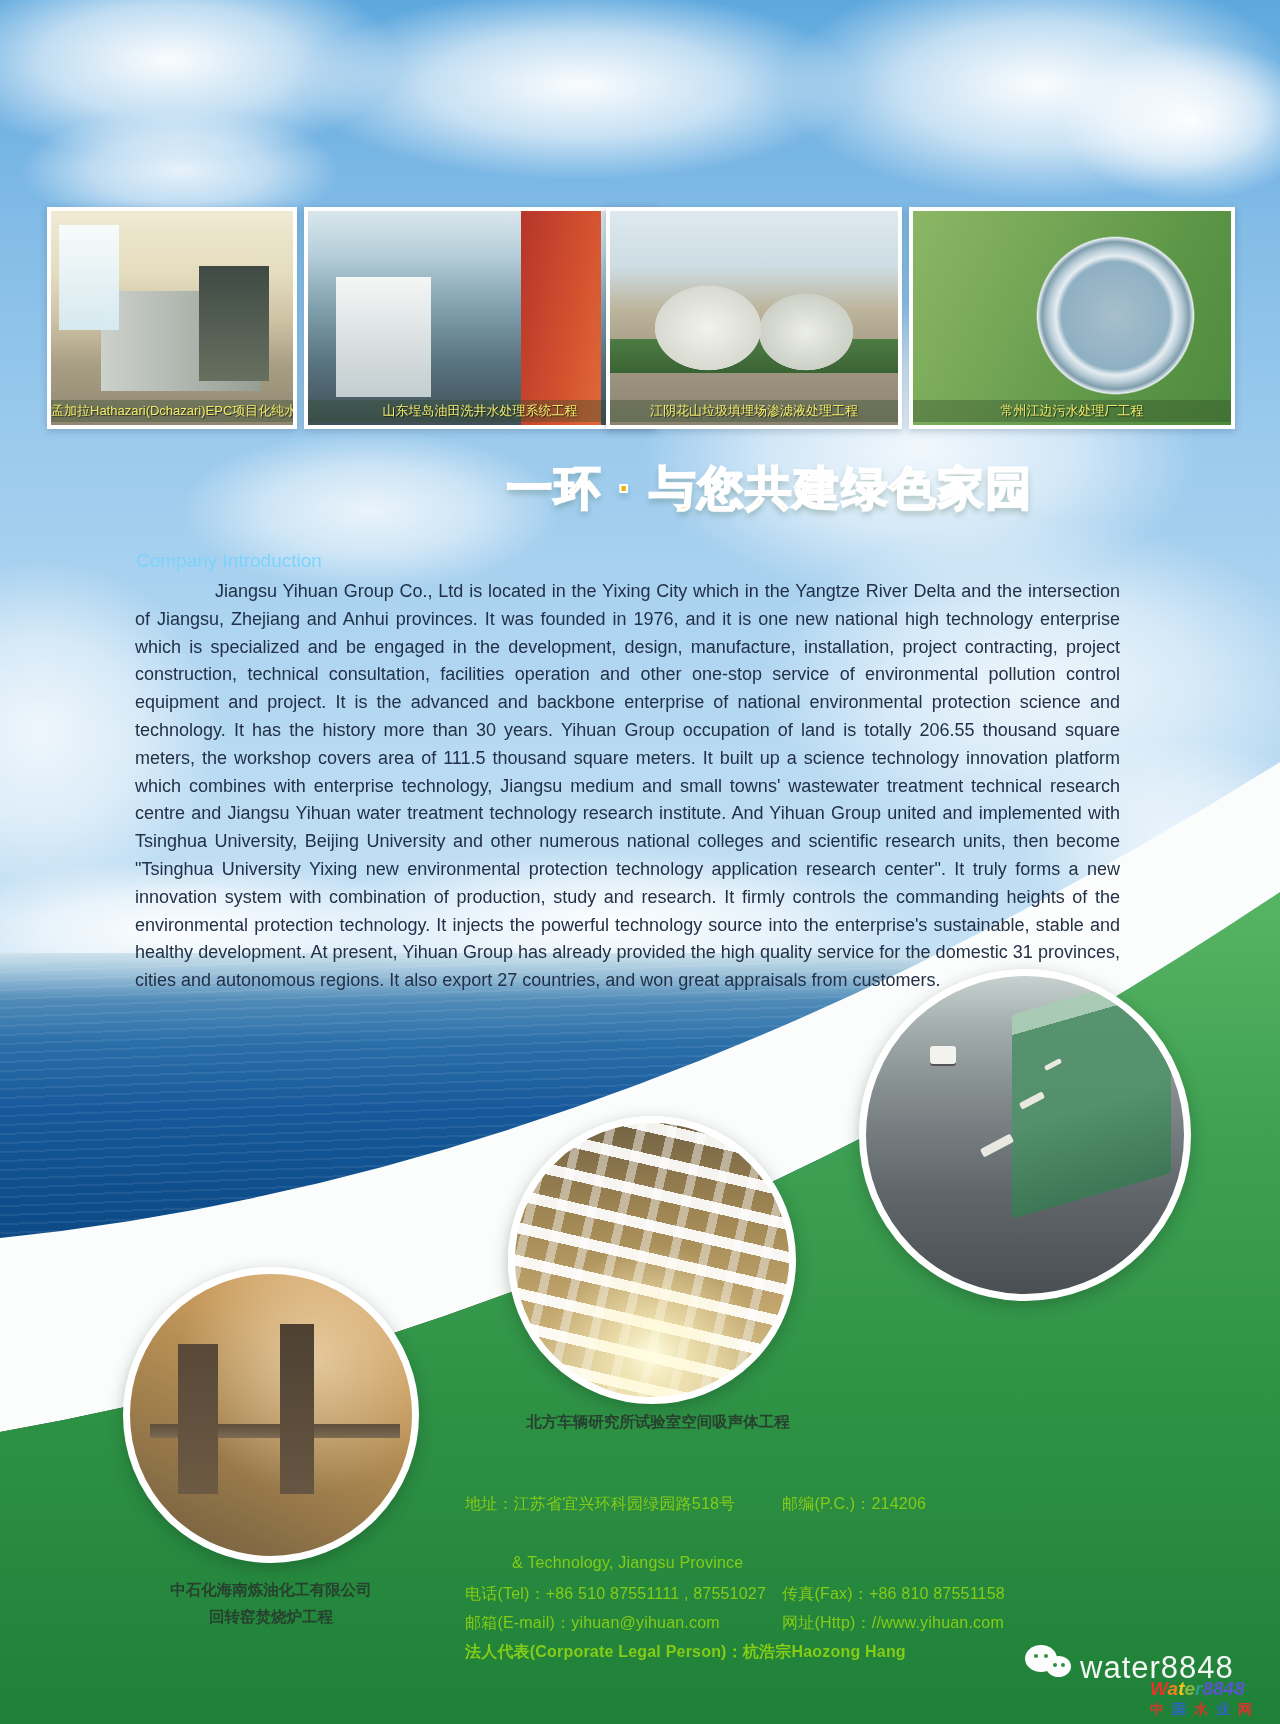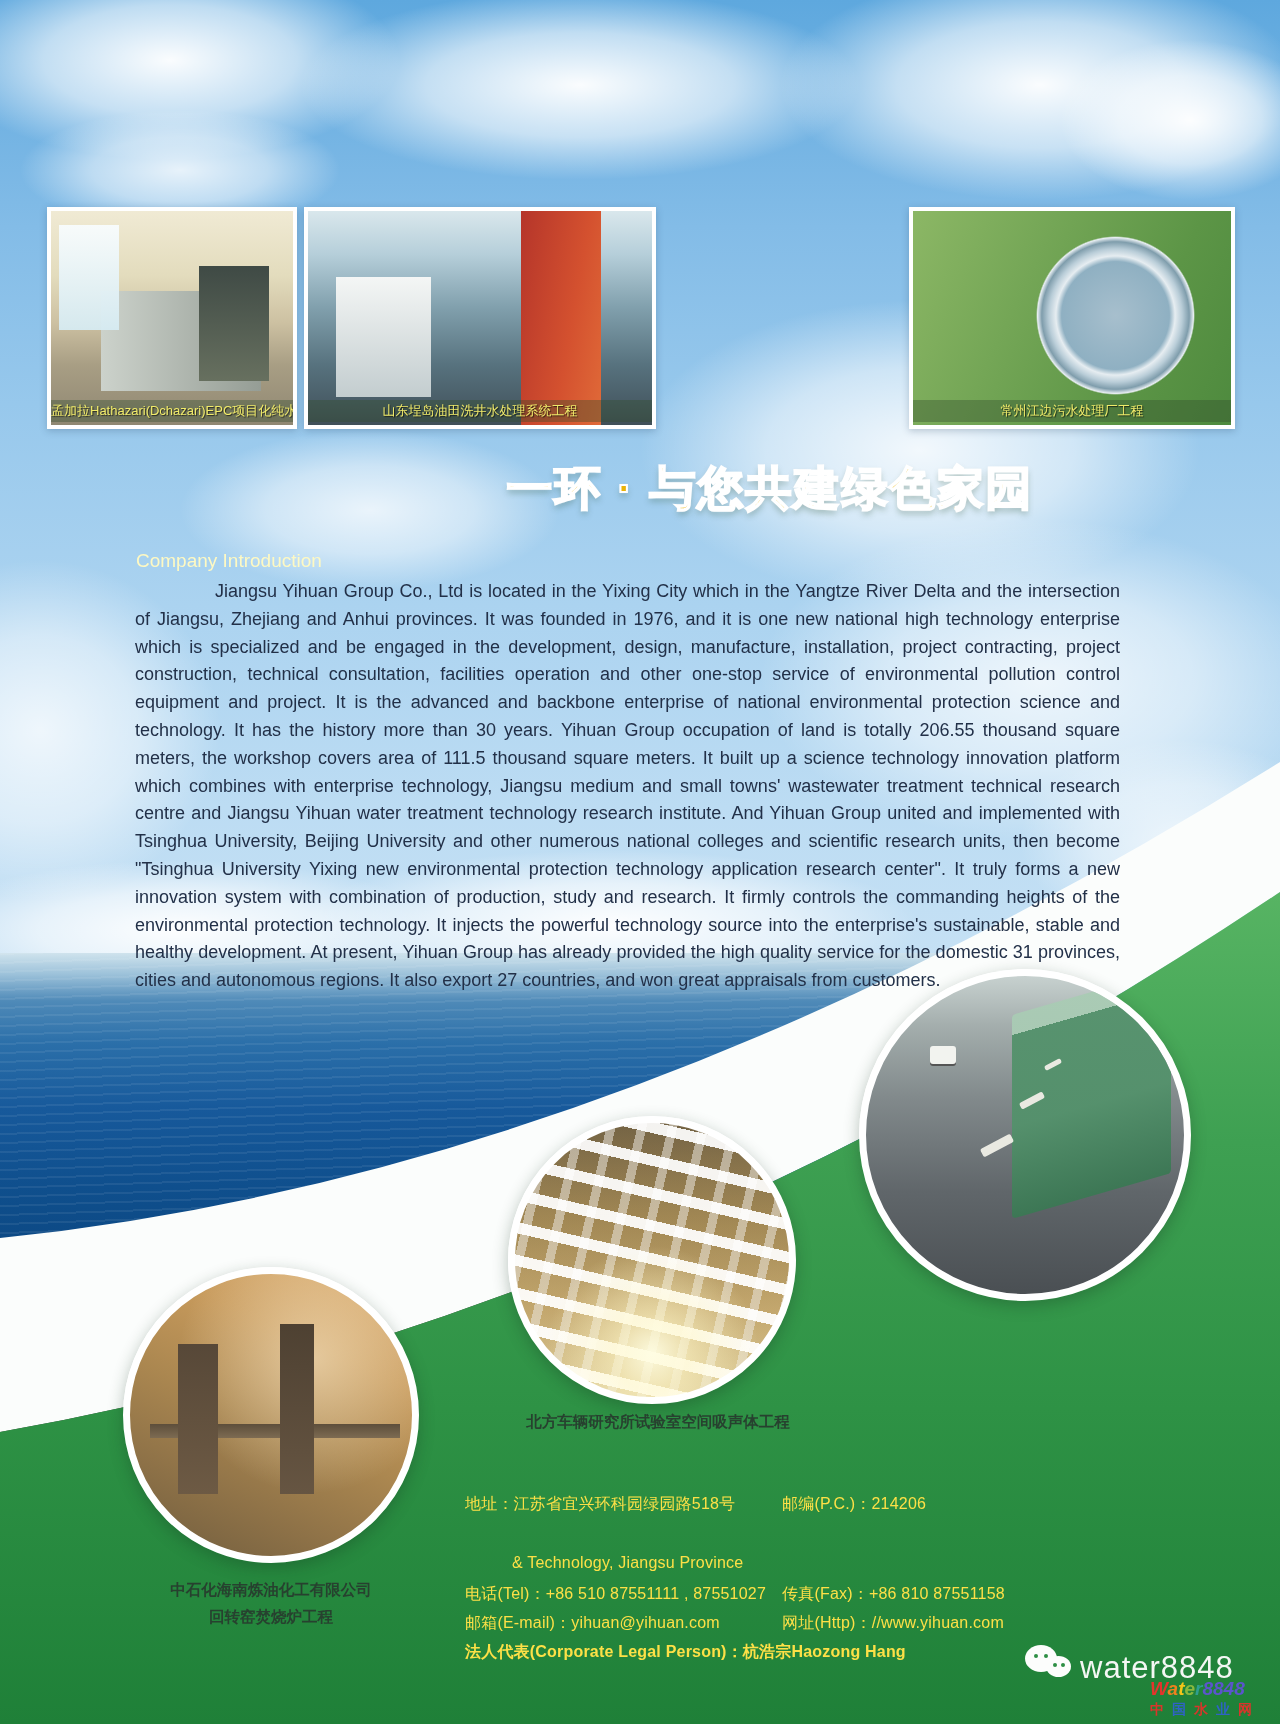--- a/index.html
+++ b/index.html
@@ -37,21 +37,21 @@
       linear-gradient(180deg,#4e7c44,#3a6333) 0px 128px / 296px 34px no-repeat,
       linear-gradient(180deg,#dde9ee 0%,#cddde3 26%,#bdb49c 46%,#a39a84 68%,#8a8370 100%);}
   .p4{left:909px;width:326px;background:
       radial-gradient(circle at center,#a7bfcd 0%,#8fb0c2 38%,#e6edf1 42%,#b9cdd8 47%,#7f9dac 52%,#e8eef2 55%,rgba(0,0,0,0) 56%) 95px 12px / 215px 185px no-repeat,
       linear-gradient(115deg,#8cb765 0%,#74a656 35%,#5c9546 70%,#4e8a3e 100%);}
   
   .main-title{position:absolute;left:420px;top:458px;width:700px;text-align:center;z-index:4;
     font-size:46px;font-weight:900;letter-spacing:2px;color:#eab308;
     -webkit-text-stroke:2px #ffffff;
     text-shadow:0 0 2px #fff,0 4px 6px rgba(40,80,50,.35);white-space:nowrap;}
-  .intro-heading{position:absolute;left:136px;top:550px;z-index:4;font-size:19px;color:#fef9c3;}
+  .intro-heading{position:absolute;left:136px;top:550px;z-index:4;font-size:19px;color:#7dd3fc;}
   .intro-paragraph{position:absolute;left:135px;top:578px;width:985px;z-index:4;
     font-size:18px;line-height:27.8px;color:#223048;text-align:justify;text-indent:80px;}
   
   .circle{position:absolute;border-radius:50%;border:7px solid #fff;box-sizing:border-box;overflow:hidden;
     box-shadow:0 5px 16px rgba(20,50,30,.3);z-index:6;}
   .c-left{left:123px;top:1267px;width:296px;height:296px;background:
       linear-gradient(180deg,#574838 0%,#6d5a44 100%) 48px 70px / 40px 150px no-repeat,
       linear-gradient(180deg,#4e4132,#665542) 150px 50px / 34px 170px no-repeat,
       linear-gradient(180deg,#5d4e3b,#7d6b52) 20px 150px / 250px 14px no-repeat,
       radial-gradient(circle at 65% 30%,rgba(255,240,210,.55),rgba(0,0,0,0) 50%),
@@ -68,21 +68,21 @@
   .dash{position:absolute;background:#e9e9e1;transform:rotate(-28deg);border-radius:2px;}
   .d1{left:36%;top:52%;width:34px;height:9px;}
   .d2{left:48%;top:38%;width:26px;height:7px;}
   .d3{left:56%;top:27%;width:18px;height:5px;}
   .truck{position:absolute;left:20%;top:22%;width:26px;height:18px;background:#f2f3ef;border-radius:3px;box-shadow:0 2px 0 #555;}
   .circle-cap{position:absolute;z-index:7;text-align:center;font-size:15.5px;font-weight:600;color:#27412f;line-height:27px;}
   .cap-road{left:860px;top:1305px;width:340px;}
   .cap-absorber{left:458px;top:1408px;width:400px;}
   .cap-incinerator{left:111px;top:1576px;width:320px;}
   
-  .contact-line{position:absolute;z-index:7;font-size:16px;font-weight:500;color:#fde047;white-space:nowrap;letter-spacing:.2px;}
+  .contact-line{position:absolute;z-index:7;font-size:16px;font-weight:500;color:#84cc16;white-space:nowrap;letter-spacing:.2px;}
   
   .wechat{position:absolute;left:1025px;top:1645px;width:52px;height:40px;z-index:8;}
   .bub{position:absolute;background:#fcfdfc;border-radius:50%;}
   .b1{left:0;top:0;width:32px;height:27px;}
   .b2{left:21px;top:11px;width:25px;height:21px;}
   .eye{position:absolute;width:4px;height:4px;border-radius:50%;background:#2f8f45;}
   .b1 .e1{left:9px;top:9px;} .b1 .e2{left:19px;top:9px;}
   .b2 .e1{left:7px;top:7px;} .b2 .e2{left:15px;top:7px;}
   .wm-label{position:absolute;left:1080px;top:1650px;z-index:8;font-size:31px;font-weight:500;color:#f4f7f4;letter-spacing:1px;}
   .brand{position:absolute;left:1150px;top:1678px;z-index:9;font-size:19px;font-weight:bold;font-style:italic;white-space:nowrap;}
@@ -121,20 +121,23 @@
     <path d="M0,1238 Q620,1175 1280,762 L1280,892 Q640,1320 0,1432 Z" fill="#fbfdfc"></path>
     <path d="M0,1432 Q640,1320 1280,892 L1280,1724 L0,1724 Z" fill="url(#gGrad)"></path>
   </svg>
 
   <div class="photo p1">
     <div class="cap">孟加拉Hathazari(Dchazari)EPC项目化纯水工程</div>
   </div>
   <div class="photo p2">
     <div class="cap">山东埕岛油田洗井水处理系统工程</div>
   </div>
+  <div class="photo p3">
+    <div class="cap">江阴花山垃圾填埋场渗滤液处理工程</div>
+  </div>
   <div class="photo p4">
     <div class="cap">常州江边污水处理厂工程</div>
   </div>
 
   <div class="main-title">一环 · 与您共建绿色家园</div>
 
   <div class="intro-heading">Company Introduction</div>
   <div class="intro-paragraph">Jiangsu Yihuan Group Co., Ltd is located in the Yixing City which in the Yangtze River Delta and the intersection of Jiangsu, Zhejiang and Anhui provinces. It was founded in 1976, and it is one new national high technology enterprise which is specialized and be engaged in the development, design, manufacture, installation, project contracting, project construction, technical consultation, facilities operation and other one-stop service of environmental pollution control equipment and project. It is the advanced and backbone enterprise of national environmental protection science and technology. It has the history more than 30 years. Yihuan Group occupation of land is totally 206.55 thousand square meters, the workshop covers area of 111.5 thousand square meters.  It built up a science technology innovation platform which combines with enterprise technology, Jiangsu medium and small towns' wastewater treatment technical research centre and Jiangsu Yihuan water treatment technology research institute. And Yihuan Group united and implemented with Tsinghua University, Beijing University and other numerous national colleges and scientific research units, then become "Tsinghua University Yixing new environmental protection technology application research center". It truly forms a new innovation system with combination of production, study and research. It firmly controls the commanding heights of the environmental protection technology. It injects the powerful technology source into the enterprise's sustainable, stable and healthy development. At present, Yihuan Group has already provided the high quality service for the domestic 31 provinces, cities and autonomous regions. It also export 27 countries, and won great appraisals from customers.</div>
 
   <div class="circle c-right">

